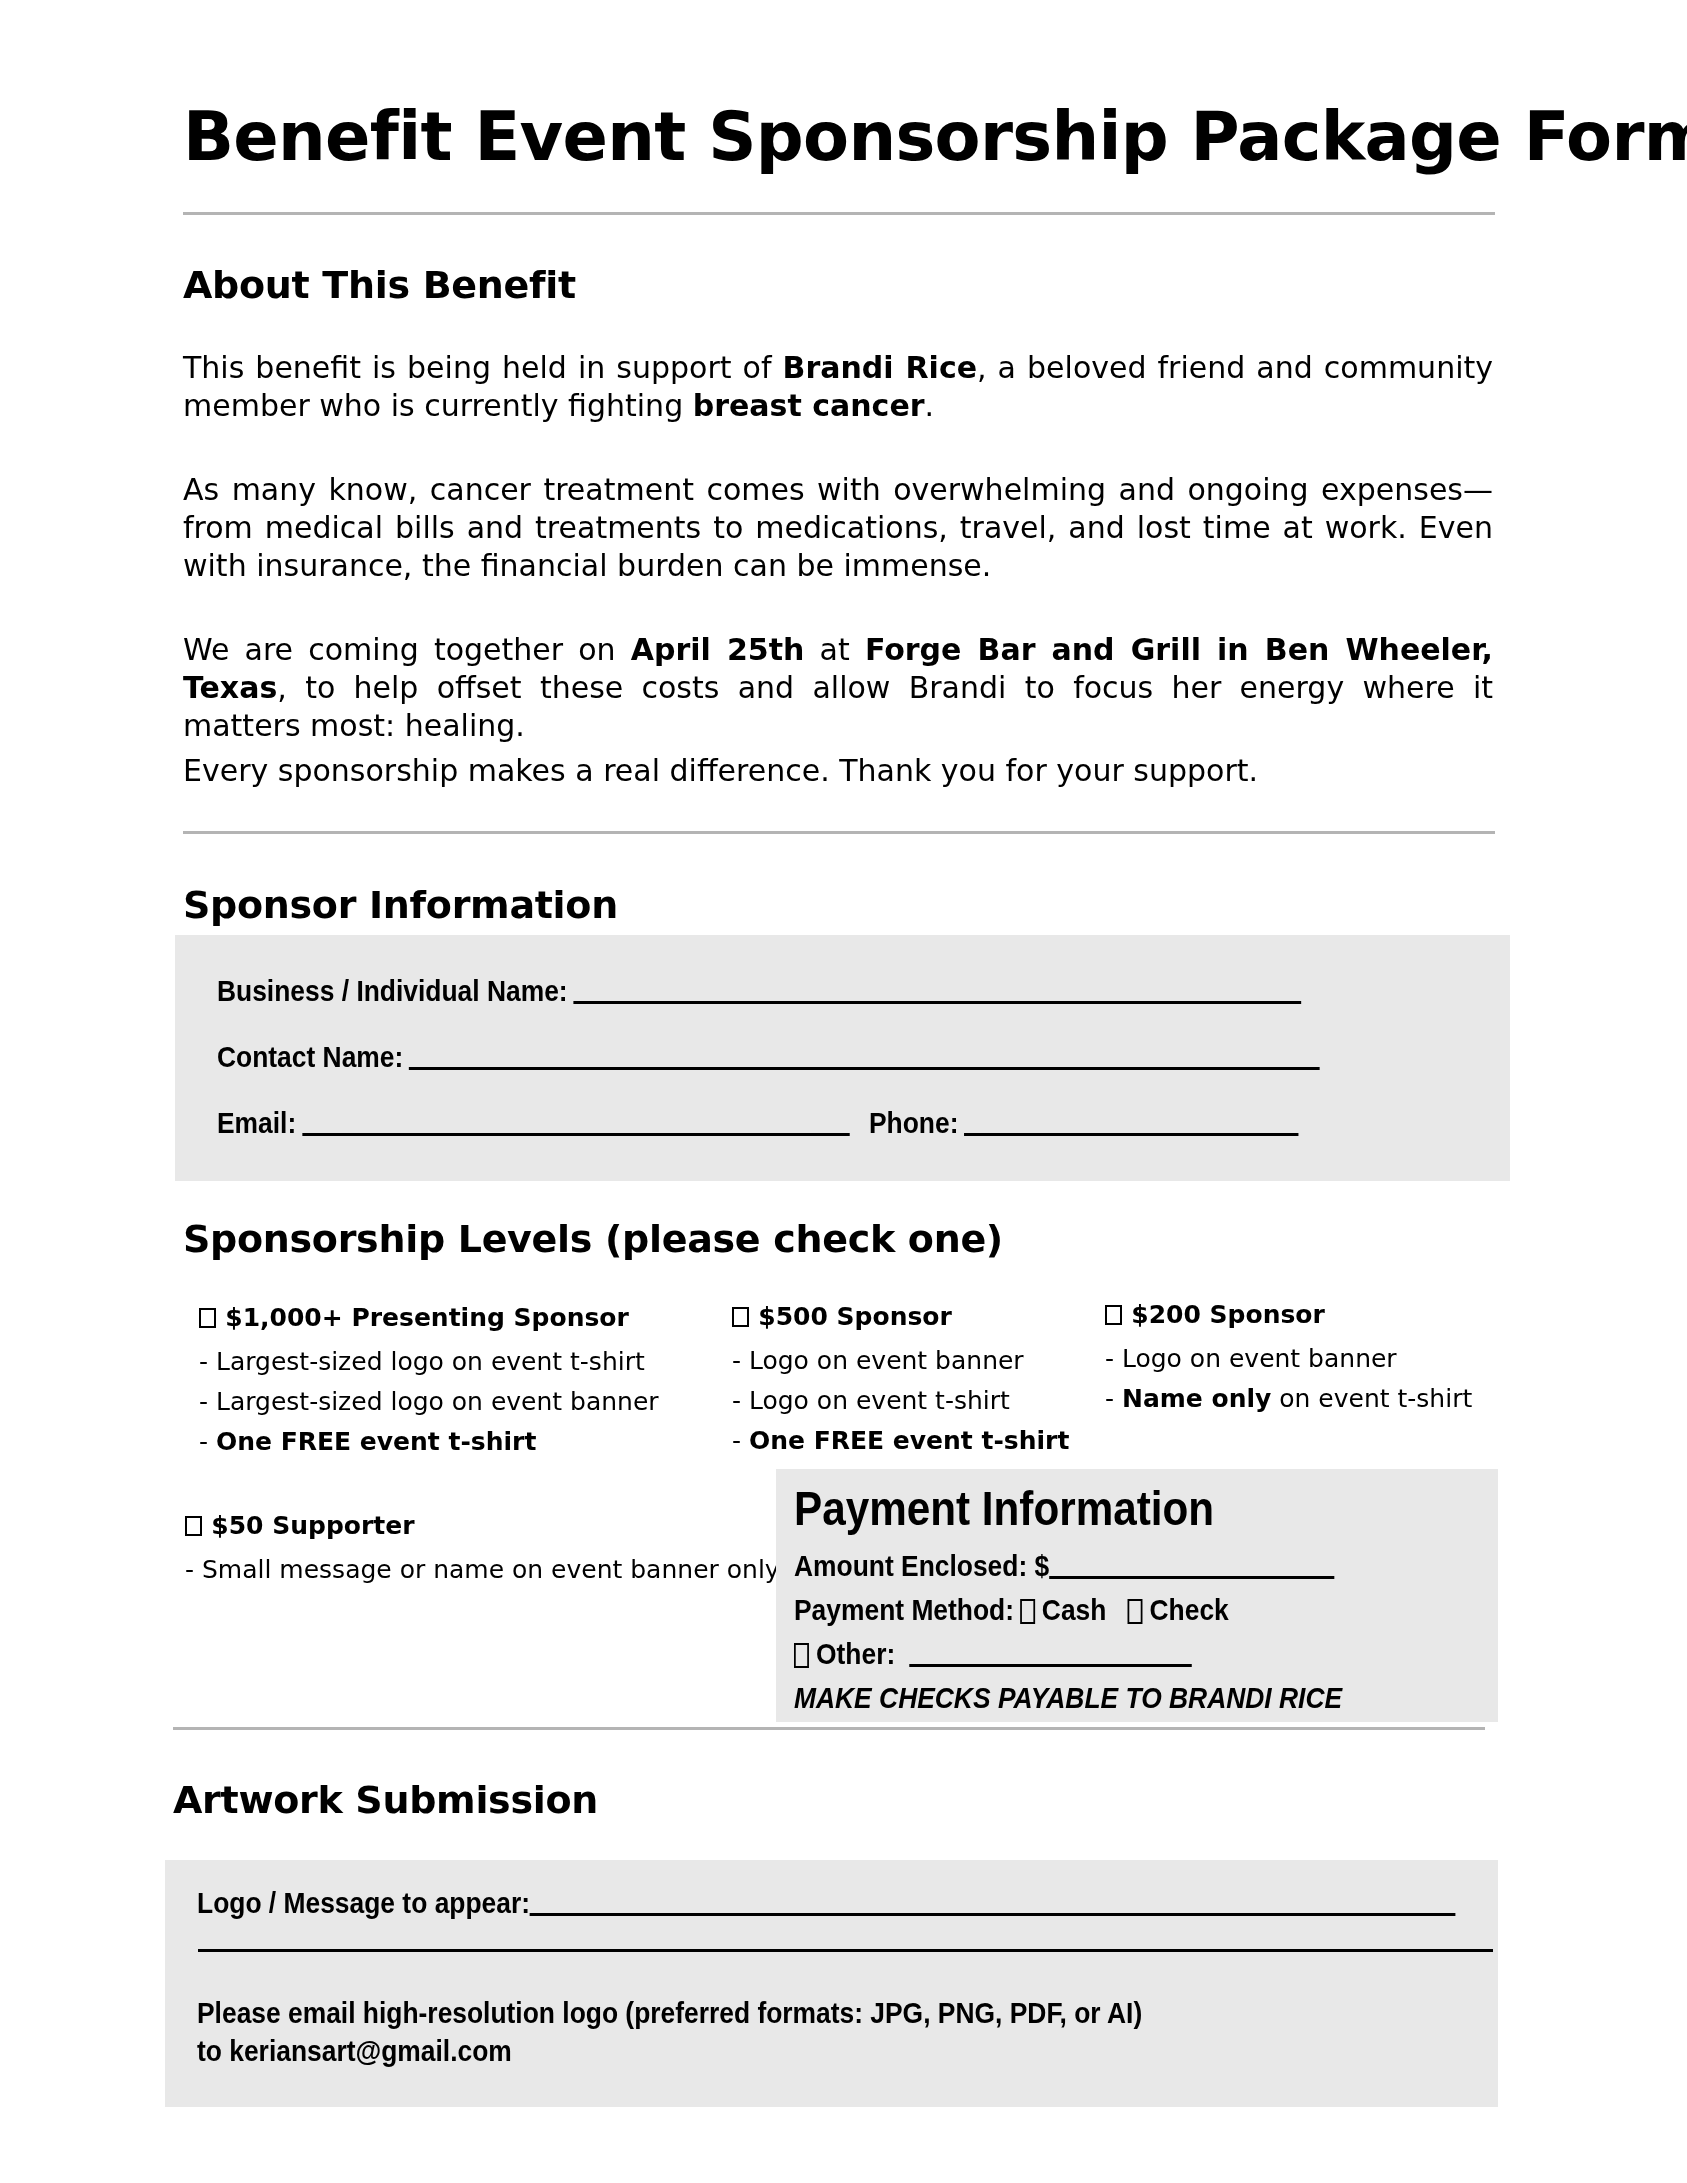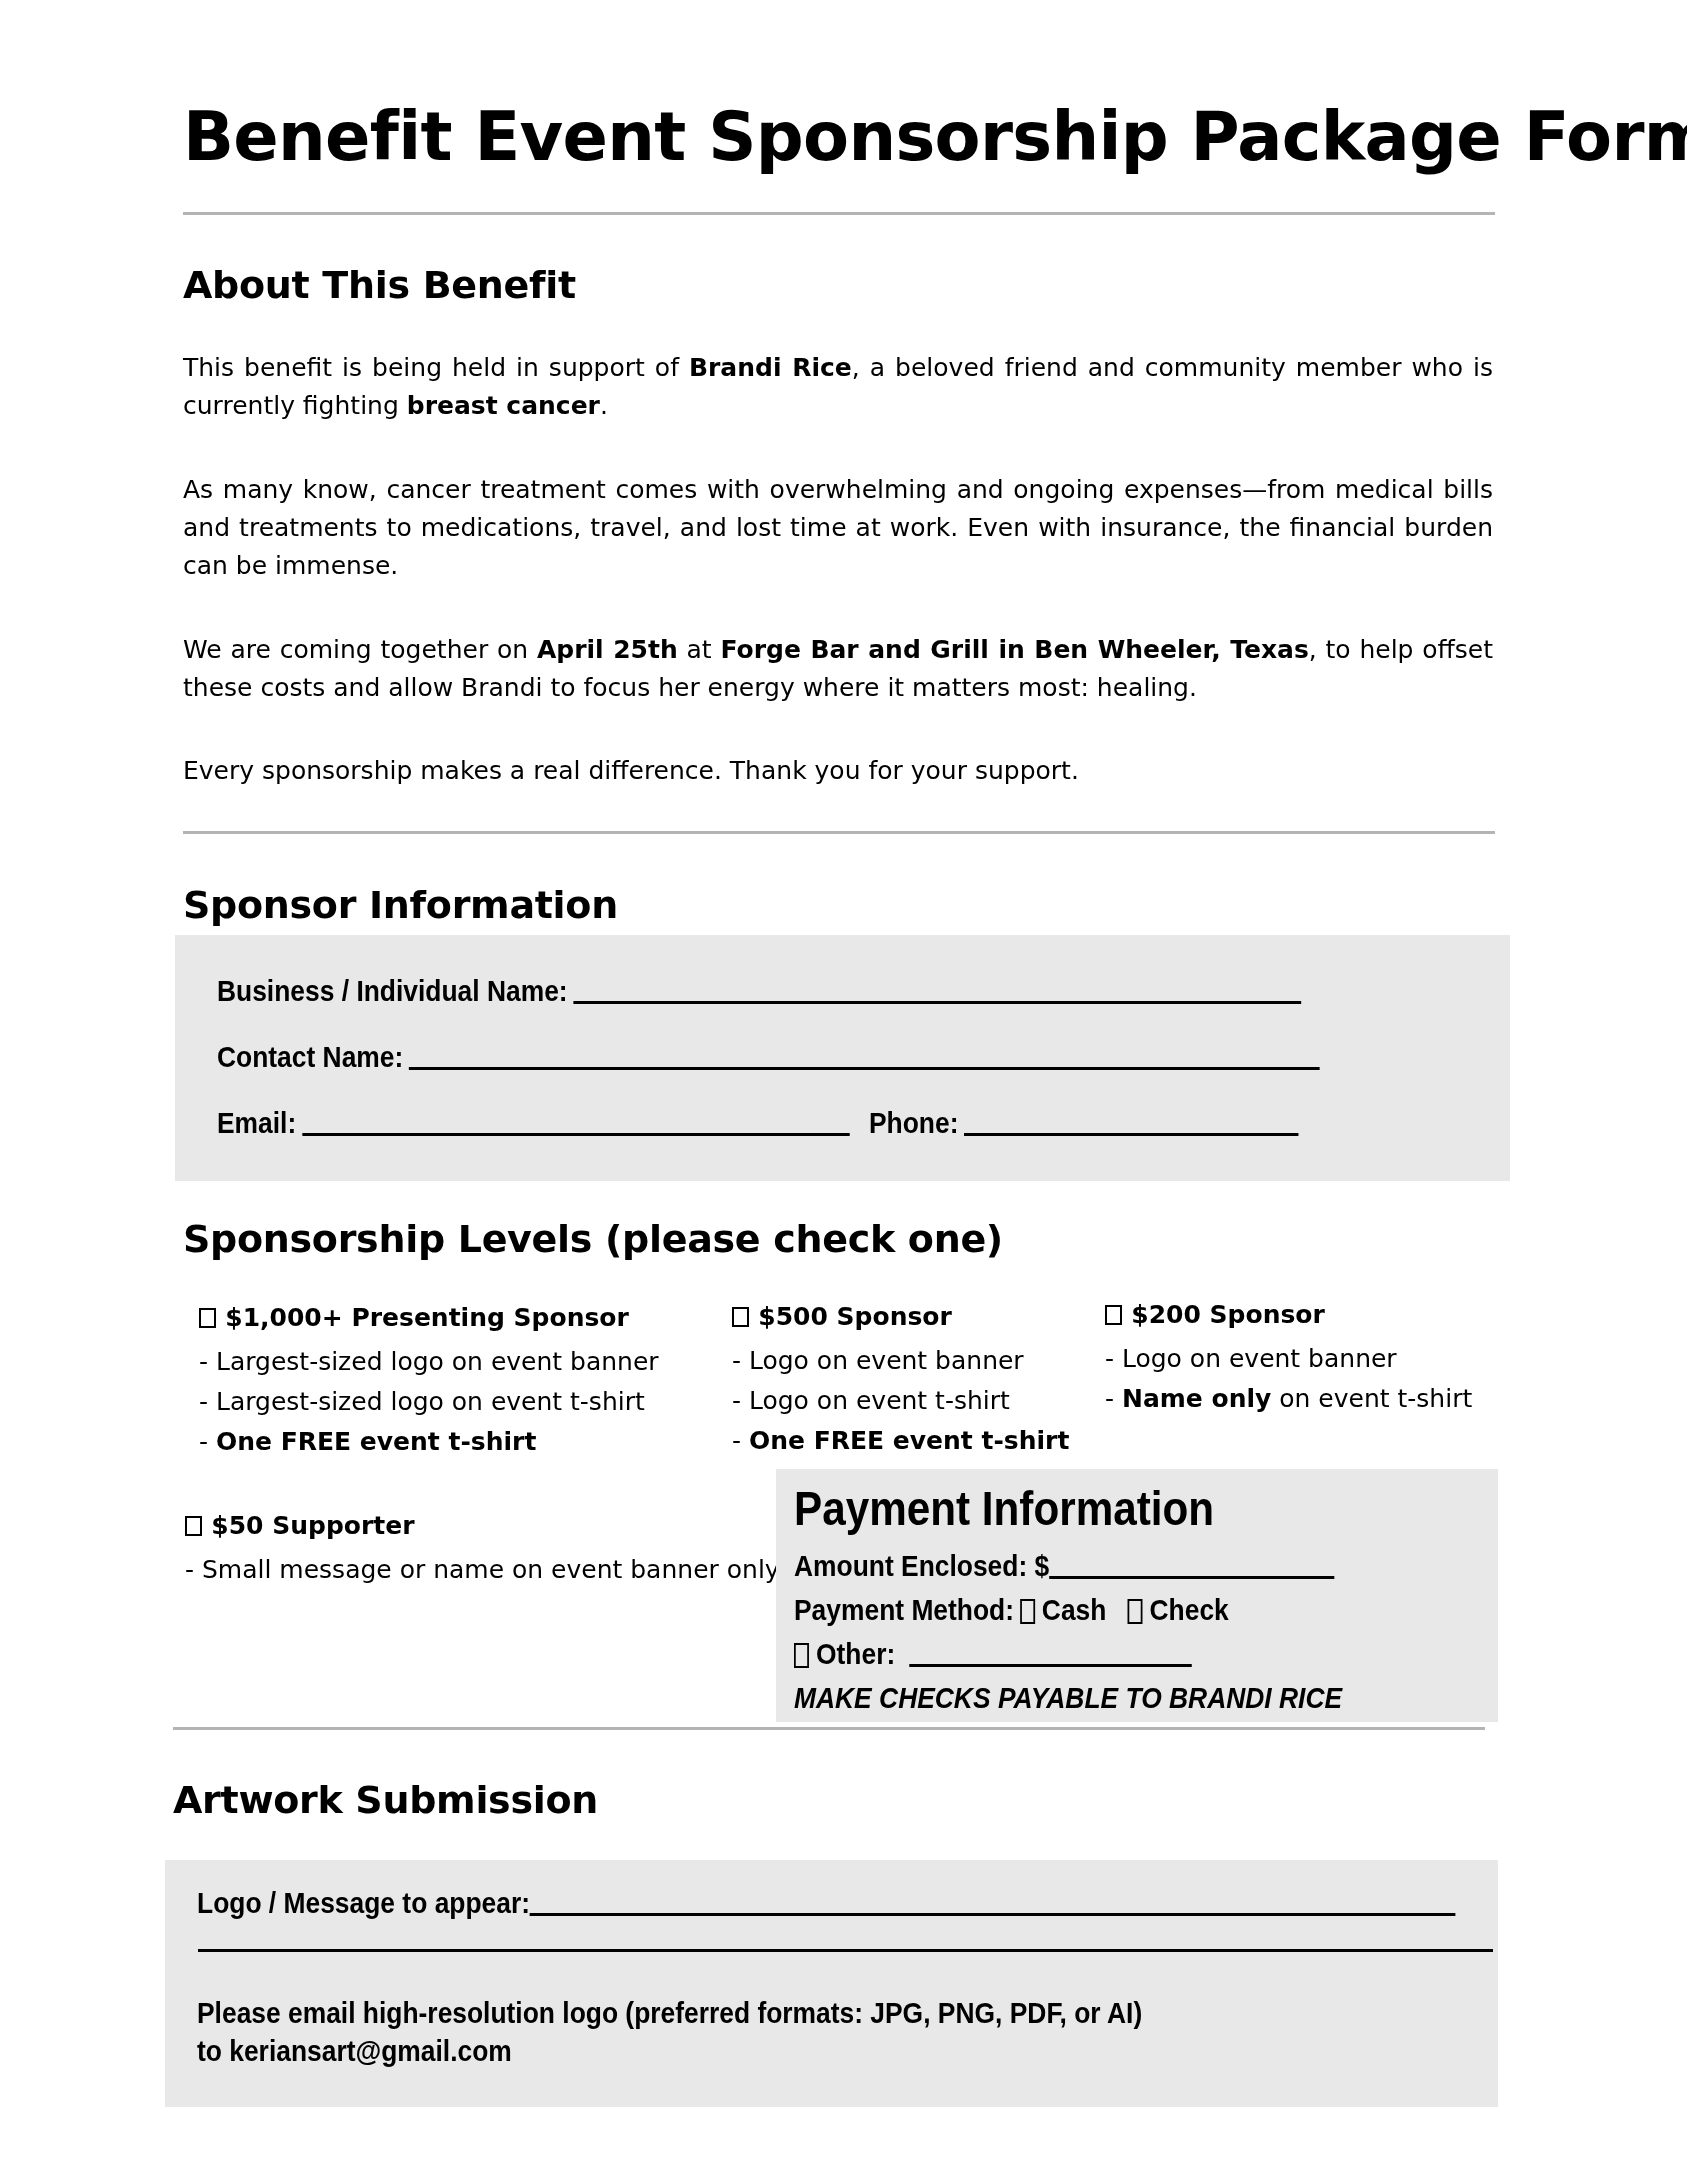--- a/index.html
+++ b/index.html
@@ -1,21 +1,21 @@
 <!DOCTYPE html>
 <html style="font-size:10.6px"><head>
   <meta charset="utf-8">
   <style>
     html, body { margin: 0; padding: 0; background: #ffffff; }
     body { width: 1687px; height: 2183px; position: relative; overflow: hidden; color: #000; font-family: "DejaVu Sans", sans-serif; }
     .abs { position: absolute; }
     .title { left: 183px; top: 98px; font-size: 67px; font-weight: bold; letter-spacing: -0.7px; white-space: nowrap; }
     .rule { height: 2.6px; background: #b4b4b4; }
     .h2 { font-size: 38px; font-weight: bold; white-space: nowrap; letter-spacing: -0.3px; }
-    .para { left: 183px; width: 1310px; font-size: 25px; line-height: 38px; text-align: justify; }
+    .para { left: 183px; width: 1310px; font-size: 30px; line-height: 38px; text-align: justify; }
     .para b { font-weight: bold; }
     .panel { background: #e8e8e8; }
     .arial { font-family: "Liberation Sans", sans-serif; font-weight: bold; }
     .field-row { position: absolute; font-size: 30px; display: flex; align-items: flex-end; white-space: nowrap; transform: scaleX(0.88); transform-origin: left bottom; }
     .blank { display: inline-block; border-bottom: 3.3px solid #000; height: 0; margin-left: 6.6px; margin-bottom: 4px; }
     .level { position: absolute; font-size: 25px; line-height: 40px; white-space: nowrap; }
     .level .head { font-weight: bold; font-size: 25px; margin-bottom: 4px; display: flex; align-items: center; }
     .box { display: inline-block; width: 17px; height: 20px; border: 2px solid #000; margin-right: 9.3px; box-sizing: border-box; }
     .level .item b { font-weight: bold; }
     .pay-title { font-size: 48px; font-weight: bold; }
@@ -68,22 +68,22 @@
   <span class="blank" style="width:380px;"></span>
 </div>
 
 <div class="abs h2" style="left:183px; top:1217px;">Sponsorship Levels (please check one)</div>
 
 <div class="level" style="left:183px; top:1298px;margin-left:16px;">
   <div class="head">
     <span class="box"></span>
     <span>$1,000+ Presenting Sponsor</span>
   </div>
+  <div class="item"><span>- </span><span>Largest-sized logo on event t-shirt</span></div>
   <div class="item"><span>- </span><span>Largest-sized logo on event banner</span></div>
-  <div class="item"><span>- </span><span>Largest-sized logo on event t-shirt</span></div>
   <div class="item"><span>- </span><b>One FREE event t-shirt</b></div>
 </div>
 
 <div class="level" style="left:732px; top:1297px;">
   <div class="head">
     <span class="box"></span>
     <span>$500 Sponsor</span>
   </div>
   <div class="item"><span>- </span><span>Logo on event banner</span></div>
   <div class="item"><span>- </span><span>Logo on event t-shirt</span></div>

